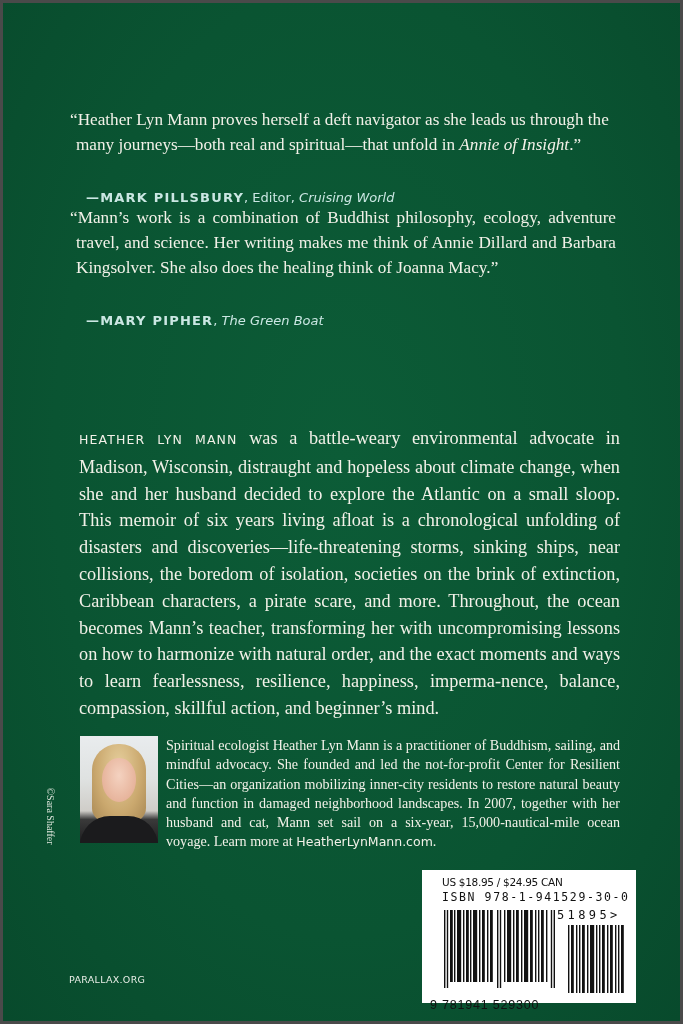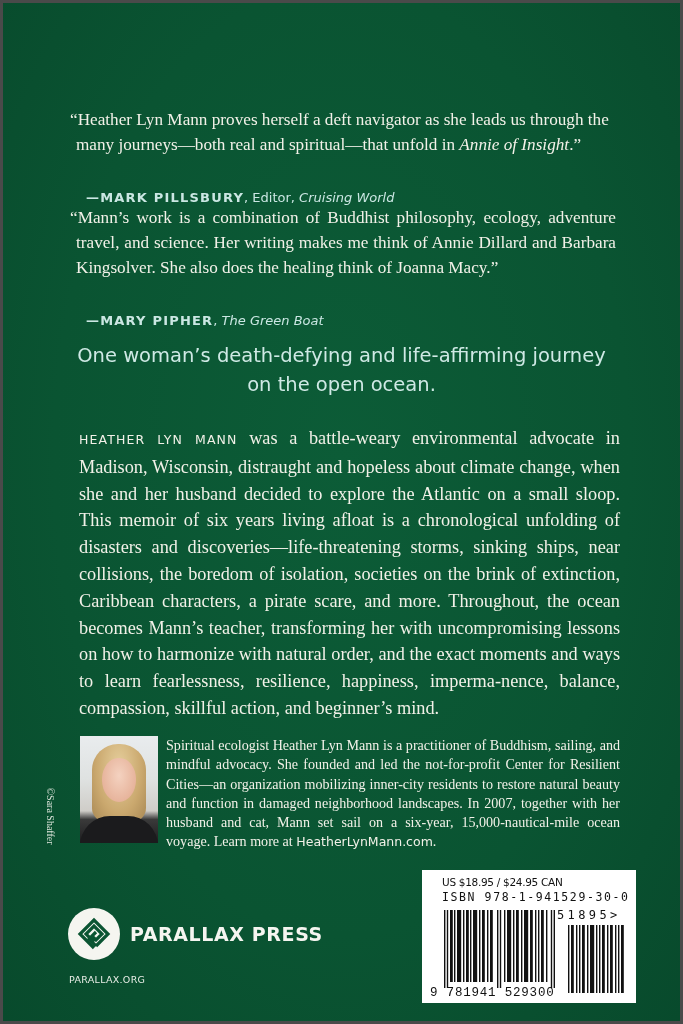--- a/index.html
+++ b/index.html
@@ -105,67 +105,53 @@
       position: absolute; left: 135px; top: 38px; font-family: "DejaVu Sans Mono", monospace;
       font-size: 12px; letter-spacing: 3.4px;
     }
     .bars-main {
       position: absolute; left: 22px; top: 40px; height: 78px; width: 111px;
     }
     .bars-addon {
       position: absolute; left: 146px; top: 55px; height: 68px; width: 56px;
     }
     .ean-digits {
-      position: absolute; left: 8px; top: 116px; font-family: Liberation Mono, monospace;
+      position: absolute; left: 8px; top: 128px; font-family: Liberation Sans, sans-serif;
       font-size: 12.5px; letter-spacing: 0.8px;
     }
   </style>
 </head>
 <body>
 
 <div class="cover">
 
 
   <div class="quote q1 serif">
     <div class="q-text"><span>“Heather Lyn Mann proves herself a deft navigator as she leads us through the many journeys—both real and spiritual—that unfold in </span><i>Annie of Insight</i><span>.”</span></div>
     <div class="attrib"><span class="name">—MARK PILLSBURY</span><span>, Editor, </span><span class="title">Cruising World</span></div>
   </div>
 
   <div class="quote q2 serif">
     <div class="q-text">“Mann’s work is a combination of Buddhist philosophy, ecology, adventure travel, and science. Her writing makes me think of Annie Dillard and Barbara Kingsolver. She also does the healing think of Joanna Macy.”</div>
     <div class="attrib"><span class="name">—MARY PIPHER</span><span>, </span><span class="title">The Green Boat</span></div>
   </div>
 
-  <div class="tagline">One woman’s death-defying and life-affirming journey on the open ocean.</div>
 
   <div class="description serif"><span class="lead">HEATHER LYN MANN</span><span> was a battle-weary environmental advocate in Madison, Wisconsin, distraught and hopeless about climate change, when she and her husband decided to explore the Atlantic on a small sloop. This memoir of six years living afloat is a chronological unfolding of disasters and discoveries—life-threatening storms, sinking ships, near collisions, the boredom of isolation, societies on the brink of extinction, Caribbean characters, a pirate scare, and more. Throughout, the ocean becomes Mann’s teacher, transforming her with uncompromising lessons on how to harmonize with natural order, and the exact moments and ways to learn fearlessness, resilience, happiness, imperma-nence, balance, compassion, skillful action, and beginner’s mind.</span></div>
 
   <div class="photo-credit serif">©Sara Shaffer</div>
 
   <div class="author-photo" title="Author photo of Heather Lyn Mann">
     <div class="hair"></div>
     <div class="body"></div>
     <div class="face"></div>
   </div>
 
   <div class="bio serif"><span>Spiritual ecologist Heather Lyn Mann is a practitioner of Buddhism, sailing, and mindful advocacy. She founded and led the not-for-profit Center for Resilient Cities—an organization mobilizing inner-city residents to restore natural beauty and function in damaged neighborhood landscapes. In 2007, together with her husband and cat, Mann set sail on a six-year, 15,000-nautical-mile ocean voyage. Learn more at </span><span class="link">HeatherLynMann.com</span><span>.</span></div>
 
-  <div class="publisher">
-    <div class="logo-circle">
-      <svg width="40" height="40" viewBox="0 0 40 40">
-        <g fill="none" stroke="#0a5432" stroke-width="3.2" stroke-linejoin="miter">
-          <path d="M20 3 L37 20 L20 37 L3 20 Z" stroke="none"></path>
-          <path d="M20 34 L6 20 L20 6 L34 20 L22 32"></path>
-          <path d="M22 32 L14 24"></path>
-          <path d="M20 28 L12 20 L20 12 L28 20 L22 26 L18 22 L22 18"></path>
-        </g>
-      </svg>
-    </div>
-    <div class="publisher-name">PARALLAX PRESS</div>
-  </div>
   <div class="publisher-url">PARALLAX.ORG</div>
 
   <div class="barcode-box">
     <div class="price">US $18.95 / $24.95 CAN</div>
     <div class="isbn">ISBN 978-1-941529-30-0</div>
     <div class="price-code">51895&gt;</div>
     <svg class="bars-main" viewBox="0 0 111 78" preserveAspectRatio="none">
       <g fill="#111">
         <rect x="0" y="0" width="1.4" height="78"></rect>
           <rect x="2.8" y="0" width="1.4" height="78"></rect>

